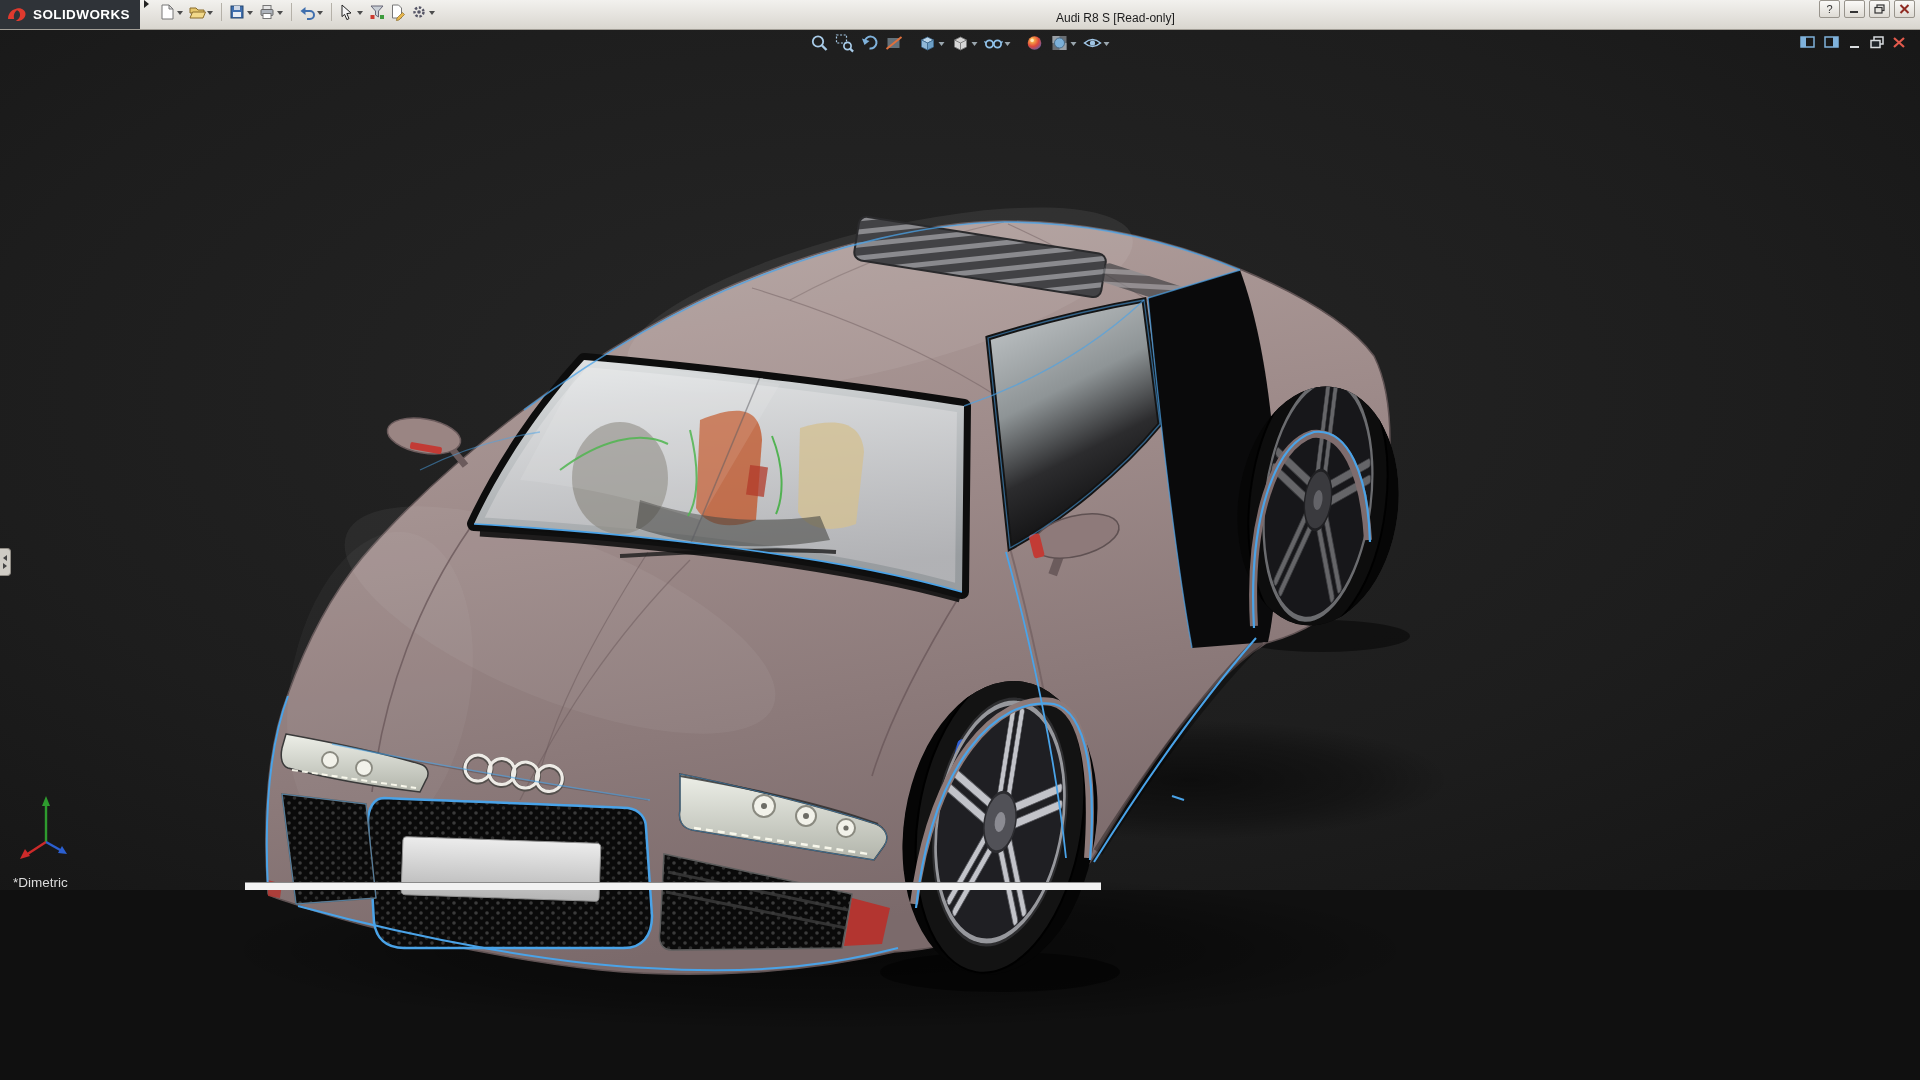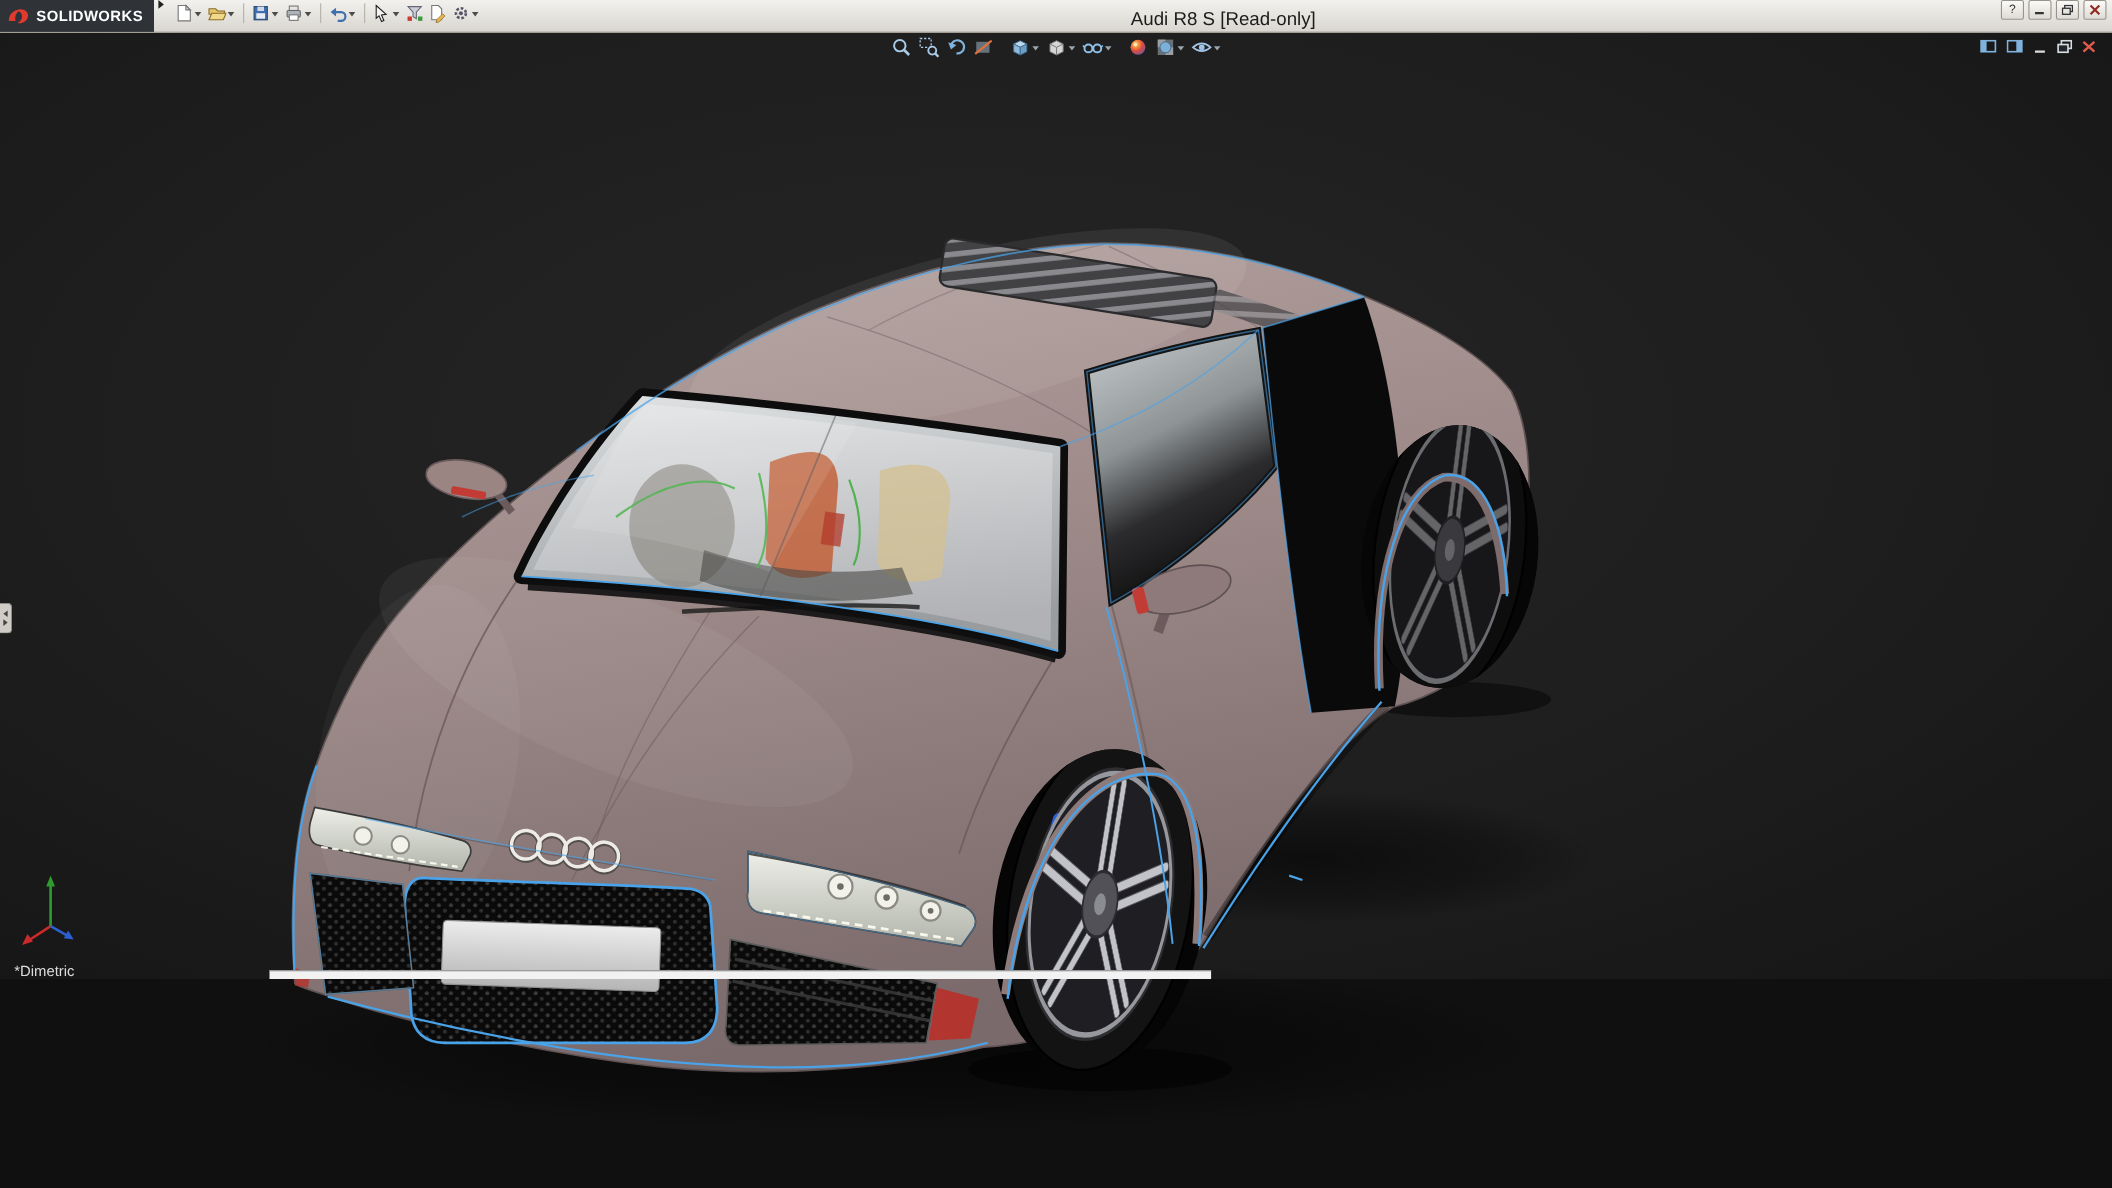--- a/index.html
+++ b/index.html
@@ -13,22 +13,22 @@
   .logo{height:29px;background:#2f3338;display:flex;align-items:center;padding:0 10px 0 6px;gap:6px;}
   .logo-text{color:#ffffff;font-weight:bold;font-size:13.5px;letter-spacing:.4px;}
   .logo-caret{width:0;height:0;border-top:4px solid transparent;border-bottom:4px solid transparent;
     border-left:5px solid #222;margin-left:4px;}
   .tb-icons{display:flex;align-items:center;gap:1px;margin-left:8px;}
   .tbtn{display:flex;align-items:center;height:24px;padding:0 1px;border-radius:2px;}
   .tbtn svg{display:block;}
   .dcaret{width:0;height:0;border-left:3.5px solid transparent;border-right:3.5px solid transparent;
     border-top:4px solid #4c4c4c;margin:2px 2px 0 1px;}
   .tsep{width:1px;height:18px;background:#b5b1a8;margin:0 4px;}
-  #win-title{position:absolute;left:1028px;top:0;height:36px;display:flex;align-items:center;
-    font-size:17px;color:#1b1b1b;}
+  #win-title{position:absolute;left:1056px;top:0;height:36px;display:flex;align-items:center;
+    font-size:12px;color:#1b1b1b;}
   .win-controls{margin-left:auto;display:flex;align-items:center;gap:4px;padding-right:5px;}
   .wbtn{width:19px;height:16px;border:1px solid #98948c;border-radius:2px;
     background:linear-gradient(#fbfaf8,#dedbd4);display:flex;align-items:center;justify-content:center;
     font-size:11px;color:#333;}
 
   
   #viewport{position:absolute;top:29px;left:0;width:1920px;height:861px;
     background:radial-gradient(ellipse at 46% 42%, #262626 0%, #1d1d1d 62%, #151515 100%);}
   #scene{position:absolute;top:0;left:0;width:1920px;height:1051px;}
 

